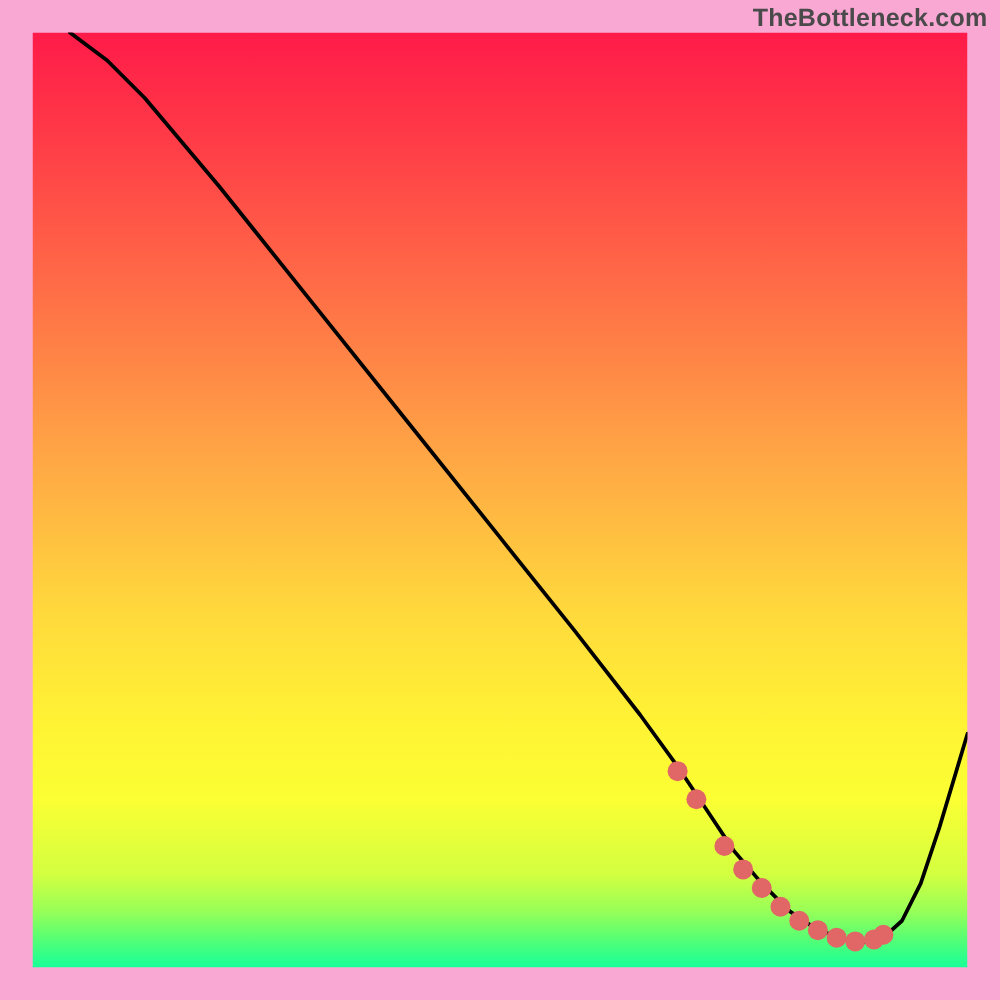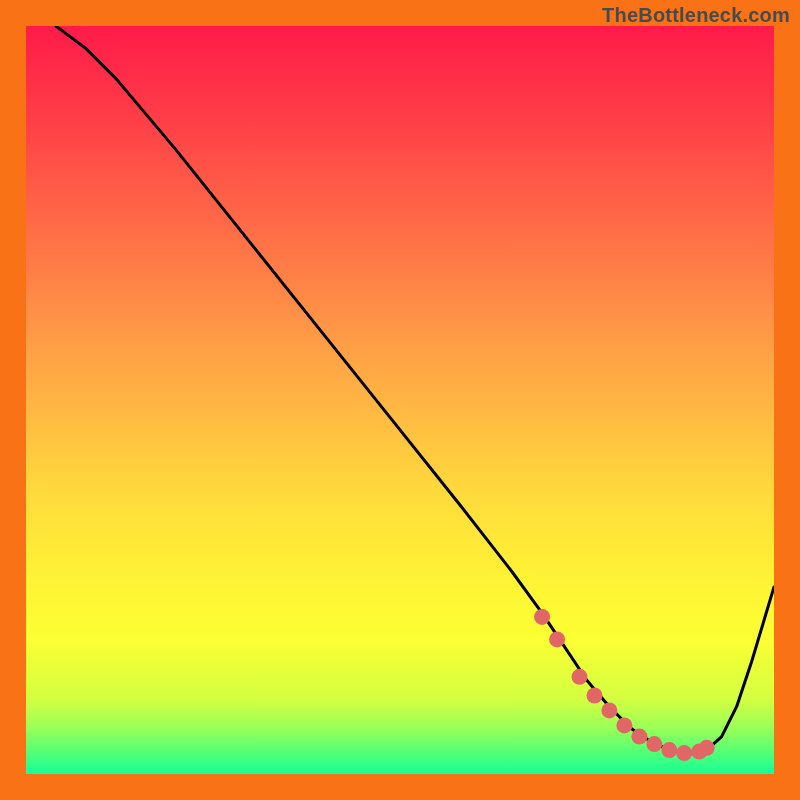--- a/index.html
+++ b/index.html
@@ -10,21 +10,21 @@
     background: #000;
     overflow: hidden;
     font-family: Arial, Helvetica, sans-serif;
   }
   .frame {
     position: absolute;
     top: 0;
     left: 0;
     width: 800px;
     height: 800px;
-    background: #f97316;
+    background: #f9a8d4;
   }
   .watermark {
     position: absolute;
     top: 4px;
     right: 10px;
     color: #4a4a4a;
     font-size: 20px;
     font-weight: bold;
     letter-spacing: 0.2px;
     z-index: 10;

